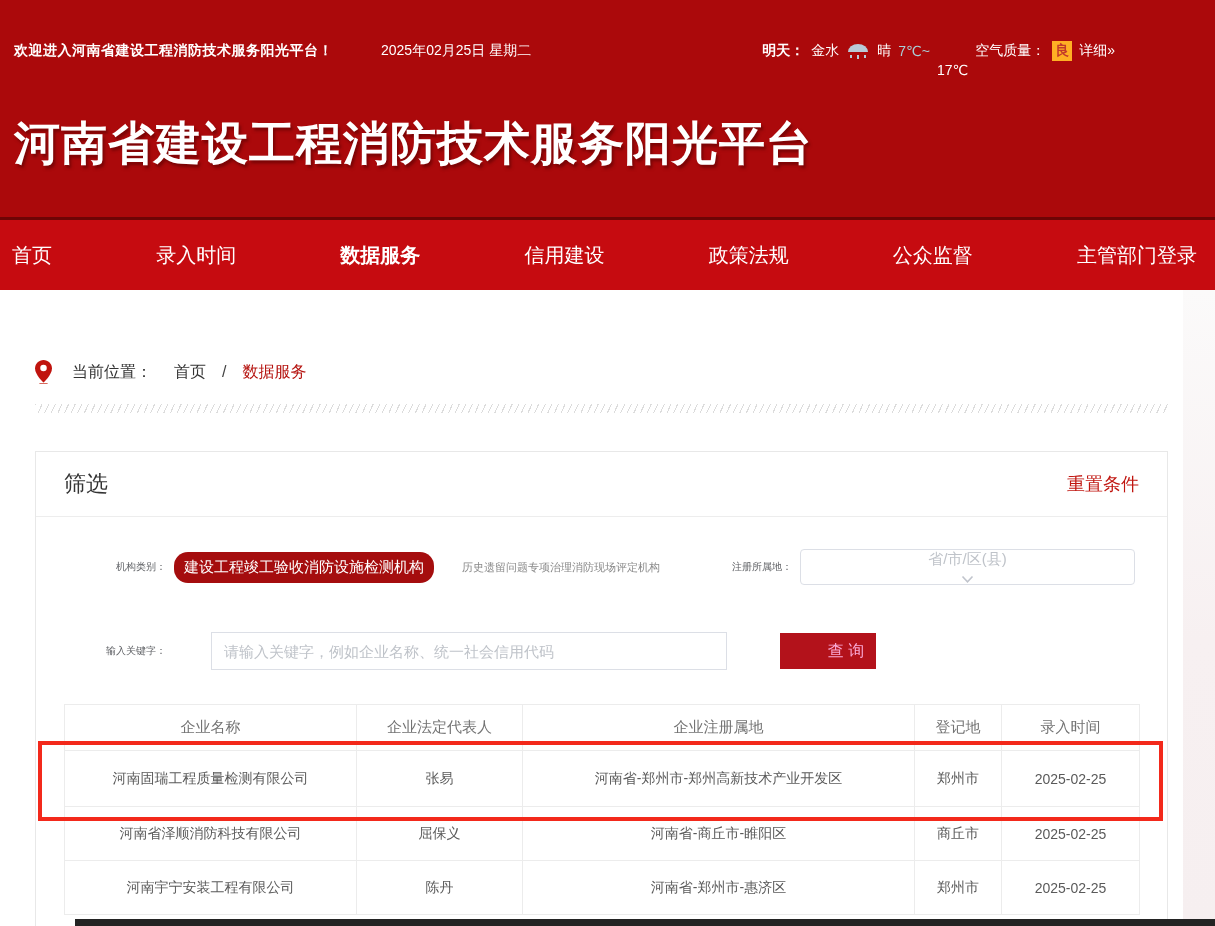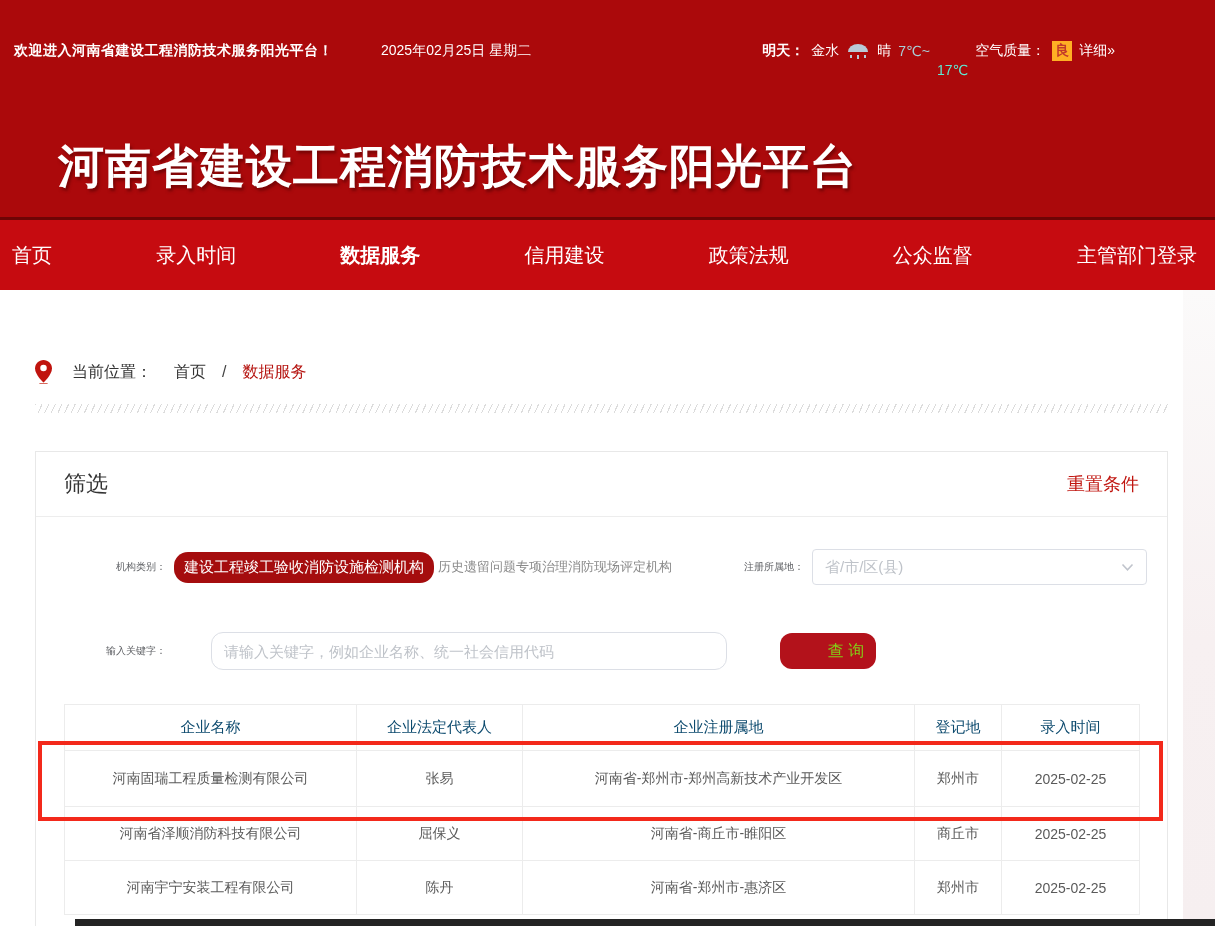--- a/index.html
+++ b/index.html
@@ -9,25 +9,25 @@
     background:#fff; font-family:"Liberation Sans","DejaVu Sans",sans-serif;
   }
   
   .header-area { height:217px; background:#ab090b; color:#fff; position:relative; }
   .topbar { display:flex; align-items:center; padding:24px 100px 0 14px; font-size:14px; }
   .welcome { font-weight:bold; letter-spacing:.5px; }
   .date { margin-left:48px; }
   .weather { margin-left:auto; display:flex; align-items:center; gap:7px; white-space:nowrap; }
   .w-bold { font-weight:bold; }
   .temp-low { color:#a9cfd8; }
-  .temp-high { color:#5eead4;margin-top:38px; }
+  .temp-high { color:#ffffff;margin-top:38px; }
   .aq-badge { background:#ffaf24; color:#c3392a; font-weight:bold; padding:1px 3px; }
   .site-title {
-    position:absolute; left:14px; top:136px; font-size:46px; font-weight:bold;
-    letter-spacing:1px; text-shadow:2px 3px 3px rgba(80,0,0,.55); white-space:nowrap;margin-left:44px;
+    position:absolute; left:14px; top:113px; font-size:46px; font-weight:bold;
+    letter-spacing:1px; text-shadow:2px 3px 3px rgba(80,0,0,.55); white-space:nowrap;
   }
   
   .nav {
     height:73px; background:#c60b10; border-top:3px solid #6e0405;
     display:flex; justify-content:space-between; align-items:center;
     padding:0 18px 0 12px; color:#fff; font-size:20px;
   }
   .nav-item { cursor:pointer; white-space:nowrap; }
   .nav-item.active { font-weight:bold; }
   
@@ -47,46 +47,46 @@
   .reset-link { margin-left:auto; color:#c0150f; font-size:18px; cursor:pointer; }
   .panel-body { padding:31px 28px 0 28px; }
   .filter-row { display:flex; align-items:center; min-height:38px; }
   .row-1 { margin-bottom:46px; }
   .row-2 { margin-bottom:34px;gap:37px; }
   .f-label { width:102px; text-align:right; color:#606266; font-size:10px; flex:none; }
   .chip {
     margin-left:8px; background:#a50d0e; color:#fff; font-size:15px;
     padding:6px 10px; cursor:pointer; white-space:nowrap;border-radius:14px;
   }
-  .chip-alt { margin-left:4px; color:#8a8a8a; font-size:13px; cursor:pointer; white-space:nowrap; }
+  .chip-alt { margin-left:28px; color:#8a8a8a; font-size:11px; cursor:pointer; white-space:nowrap; }
   .region-group { margin-left:30px; display:flex; align-items:center; }
   .select-box {
     margin-left:8px; width:335px; height:36px; border:1px solid #dcdfe6; border-radius:4px;
-    display:flex; align-items:center; padding:0 12px; cursor:pointer; background:#fff;
+    display:flex; align-items:center; padding:0 12px; cursor:pointer; background:#fff;flex-direction:column;
   }
   .select-placeholder { color:#bfc3c9; font-size:15px; flex:1; }
   .text-input {
-    margin-left:8px; width:516px; height:38px; border:1px solid #dcdfe6; border-radius:12px;
+    margin-left:8px; width:516px; height:38px; border:1px solid #dcdfe6; border-radius:0;
     padding:0 12px; font-size:15px; color:#333; outline:none;
     font-family:"Liberation Sans","DejaVu Sans",sans-serif;
   }
   .text-input::placeholder { color:#bfc3c9; }
   .search-btn {
-    margin-left:16px; width:96px; height:36px; background:#b3121b; color:#84cc16;
-    border:none; border-radius:12px; font-size:16px; cursor:pointer; white-space:nowrap;
+    margin-left:16px; width:96px; height:36px; background:#b3121b; color:#f9a8d4;
+    border:none; border-radius:0; font-size:16px; cursor:pointer; white-space:nowrap;
     font-family:"Liberation Sans","DejaVu Sans",sans-serif;
     padding-left:36px;
   }
   
   .grid-table {
     margin-top:34px; width:1075px; border-collapse:collapse; table-layout:fixed;
     text-align:center; font-size:14px; color:#5a5a5a;
   }
   .grid-table th, .grid-table td { border:1px solid #ececec; padding:4px; }
-  .grid-table th { height:46px; font-weight:normal; font-size:15px; color:#0c4a6e; background:#fff; }
+  .grid-table th { height:46px; font-weight:normal; font-size:15px; color:#737373; background:#fff; }
   .grid-table td { height:54px; }
   .grid-table tr.tall td { height:56px; }
   
   .highlight-rect { position:absolute; left:38px; top:741px; width:1125px; height:80px;
     border:4px solid #f3291b; pointer-events:none; }
   .footer-bar { position:absolute; left:75px; right:0; bottom:0; height:7px; background:#232323; }
 </style>
 </head>
 <body>
 

